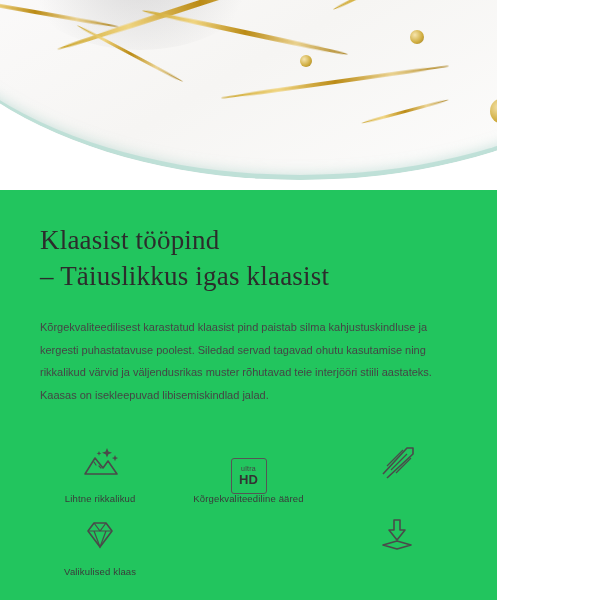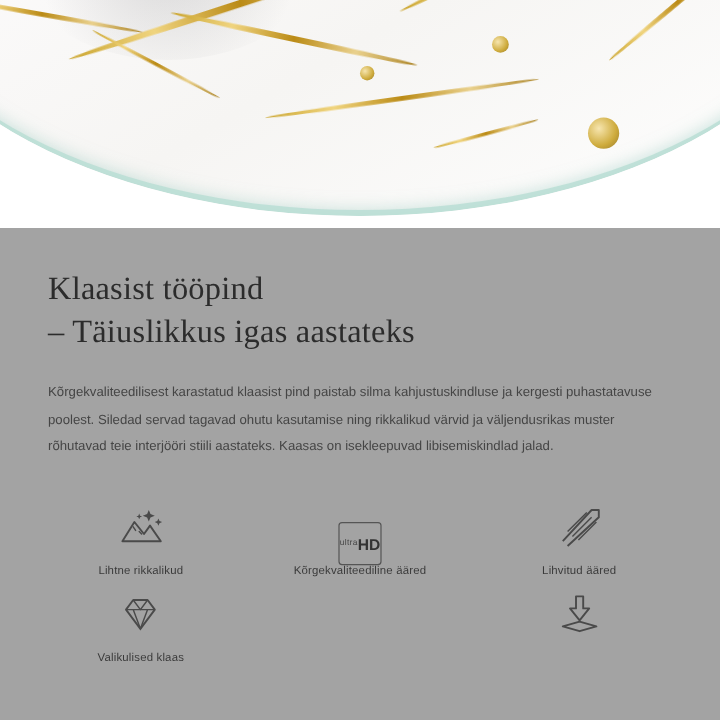--- a/index.html
+++ b/index.html
@@ -8,23 +8,23 @@
   }
   body {
     width: 600px;
     height: 600px;
     background: #ffffff;
     font-family: "Liberation Sans", sans-serif;
     overflow: hidden;
   }
   .page {
     position: relative;
-    width: 600px;
+    width: 497px;
     height: 600px;
-    background: #a3a3a3;
+    background: #22c55e;
     overflow: hidden;
   }
 
   
   .hero {
     position: relative;
     width: 600px;
     height: 190px;
     overflow: hidden;
     background: #ffffff;
@@ -137,21 +137,21 @@
     font-size: 9.5px;
     color: #3a3a3a;
     letter-spacing: 0.15px;
   }
   .ultra-hd {
     width: 34px;
     height: 34px;
     border: 1.6px solid #555;
     border-radius: 3px;
     display: flex;
-    flex-direction: row;
+    flex-direction: column;
     align-items: center;
     justify-content: center;
     line-height: 1;
     margin-top: 28px;
   }
   .ultra-hd .u {
     font-size: 7px;
     color: #444;
     letter-spacing: 0.3px;
   }
@@ -185,21 +185,21 @@
       <div class="gold-blob b1"></div>
       <div class="gold-blob b2"></div>
 
       <div class="gold-blob b4"></div>
     </div>
   </div>
 
   <div class="content">
     <h1 class="headline">
       <span>Klaasist tööpind</span>
-      <span class="line2">– Täiuslikkus igas aastateks</span>
+      <span class="line2">– Täiuslikkus igas klaasist</span>
     </h1>
     <p class="desc">Kõrgekvaliteedilisest karastatud klaasist pind paistab silma kahjustuskindluse ja kergesti puhastatavuse poolest. Siledad servad tagavad ohutu kasutamise ning rikkalikud värvid ja väljendusrikas muster rõhutavad teie interjööri stiili aastateks. Kaasas on isekleepuvad libisemiskindlad jalad.</p>
   </div>
 
   <div class="features">
 
     <div class="feature-row">
 
       <div class="feature">
         <div class="glyph">
@@ -224,21 +224,20 @@
         <div class="cap">Kõrgekvaliteediline ääred</div>
       </div>
 
       <div class="feature">
         <div class="glyph">
           <svg width="40" height="36" viewBox="0 0 40 36">
             <path d="M6 30 L30 4 L36 4 L36 10 L10 34" fill="none" stroke="#4a4a4a" stroke-width="1.6" stroke-linejoin="round"></path>
             <path d="M14 26 L30 10 M19 29 L34 14 M10 22 L26 6" stroke="#4a4a4a" stroke-width="1.2"></path>
           </svg>
         </div>
-        <div class="cap">Lihvitud ääred</div>
       </div>
 
     </div>
 
     <div class="feature-row">
 
       <div class="feature">
         <div class="glyph">
           <svg width="40" height="36" viewBox="0 0 40 36">
             <path d="M8 14 L14 6 L26 6 L32 14 L20 30 Z" fill="none" stroke="#4a4a4a" stroke-width="1.6" stroke-linejoin="round"></path>

